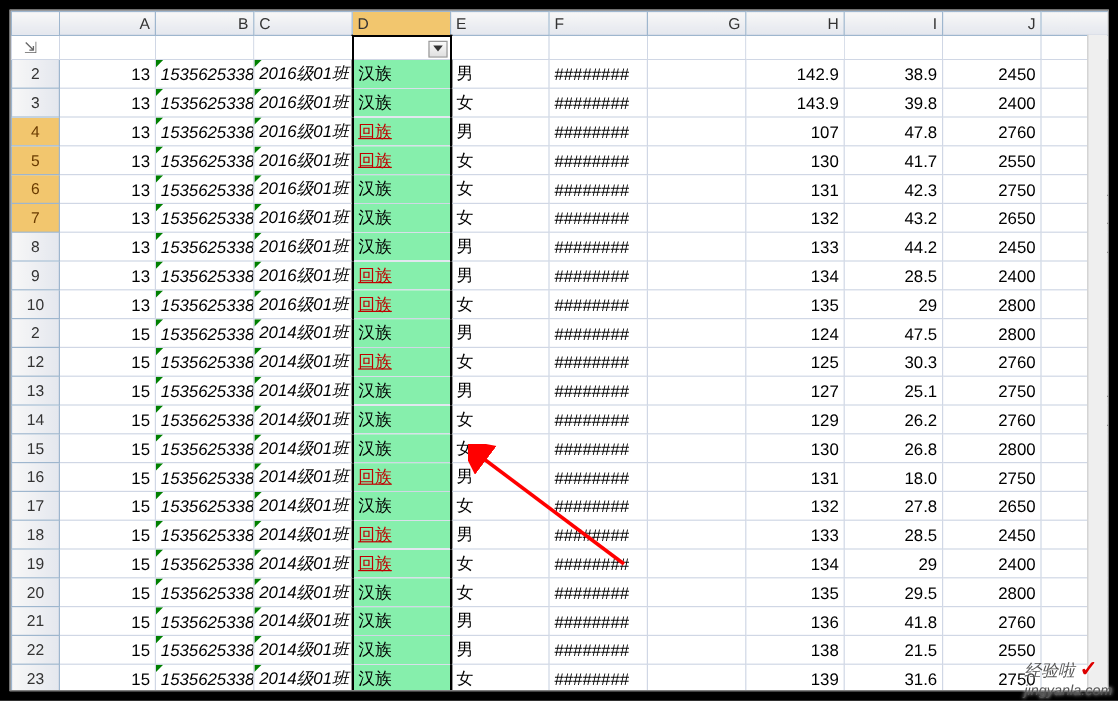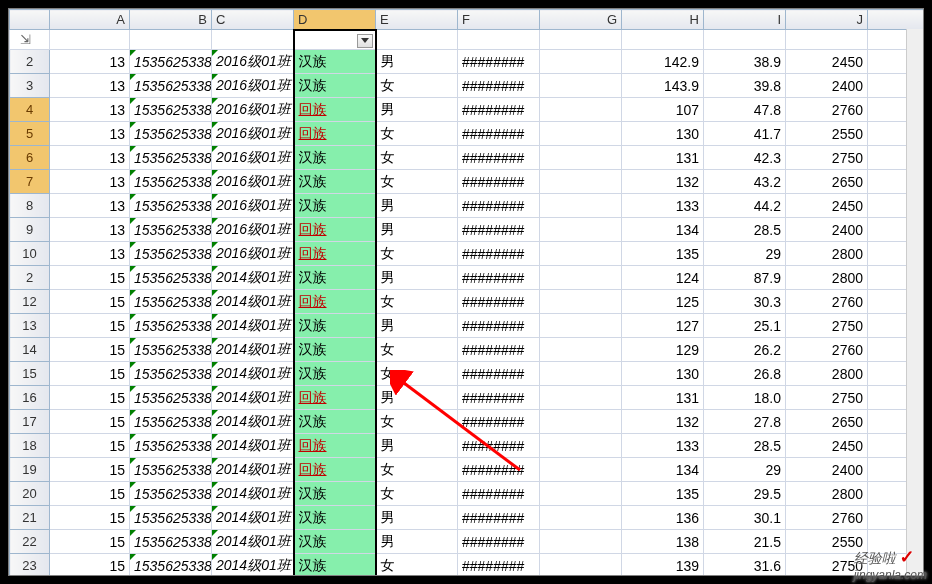--- a/index.html
+++ b/index.html
@@ -324,21 +324,21 @@
         <tr>
           <td class="row-header">2</td>
           <td class="col-A">15</td>
           <td class="col-B green-tick">1535625338</td>
           <td class="col-C green-tick">2014级01班</td>
           <td class="col-D sel-col sel-border-left sel-border-right">汉族</td>
           <td class="col-E">男</td>
           <td class="col-F">########</td>
           <td class="col-G"></td>
           <td class="col-H">124</td>
-          <td class="col-I">87.9</td>
+          <td class="col-I">47.5</td>
           <td class="col-J">2800</td>
           <td class="col-K">9.3</td>
         </tr>
         <tr>
           <td class="row-header">12</td>
           <td class="col-A">15</td>
           <td class="col-B green-tick">1535625338</td>
           <td class="col-C green-tick">2014级01班</td>
           <td class="col-D red-text sel-col sel-border-left sel-border-right">回族</td>
           <td class="col-E">女</td>
@@ -464,21 +464,21 @@
         <tr>
           <td class="row-header">21</td>
           <td class="col-A">15</td>
           <td class="col-B green-tick">1535625338</td>
           <td class="col-C green-tick">2014级01班</td>
           <td class="col-D sel-col sel-border-left sel-border-right">汉族</td>
           <td class="col-E">男</td>
           <td class="col-F">########</td>
           <td class="col-G"></td>
           <td class="col-H">136</td>
-          <td class="col-I">30.1</td>
+          <td class="col-I">41.8</td>
           <td class="col-J">2760</td>
           <td class="col-K">8.9</td>
         </tr>
         <tr>
           <td class="row-header">22</td>
           <td class="col-A">15</td>
           <td class="col-B green-tick">1535625338</td>
           <td class="col-C green-tick">2014级01班</td>
           <td class="col-D sel-col sel-border-left sel-border-right">汉族</td>
           <td class="col-E">男</td>

